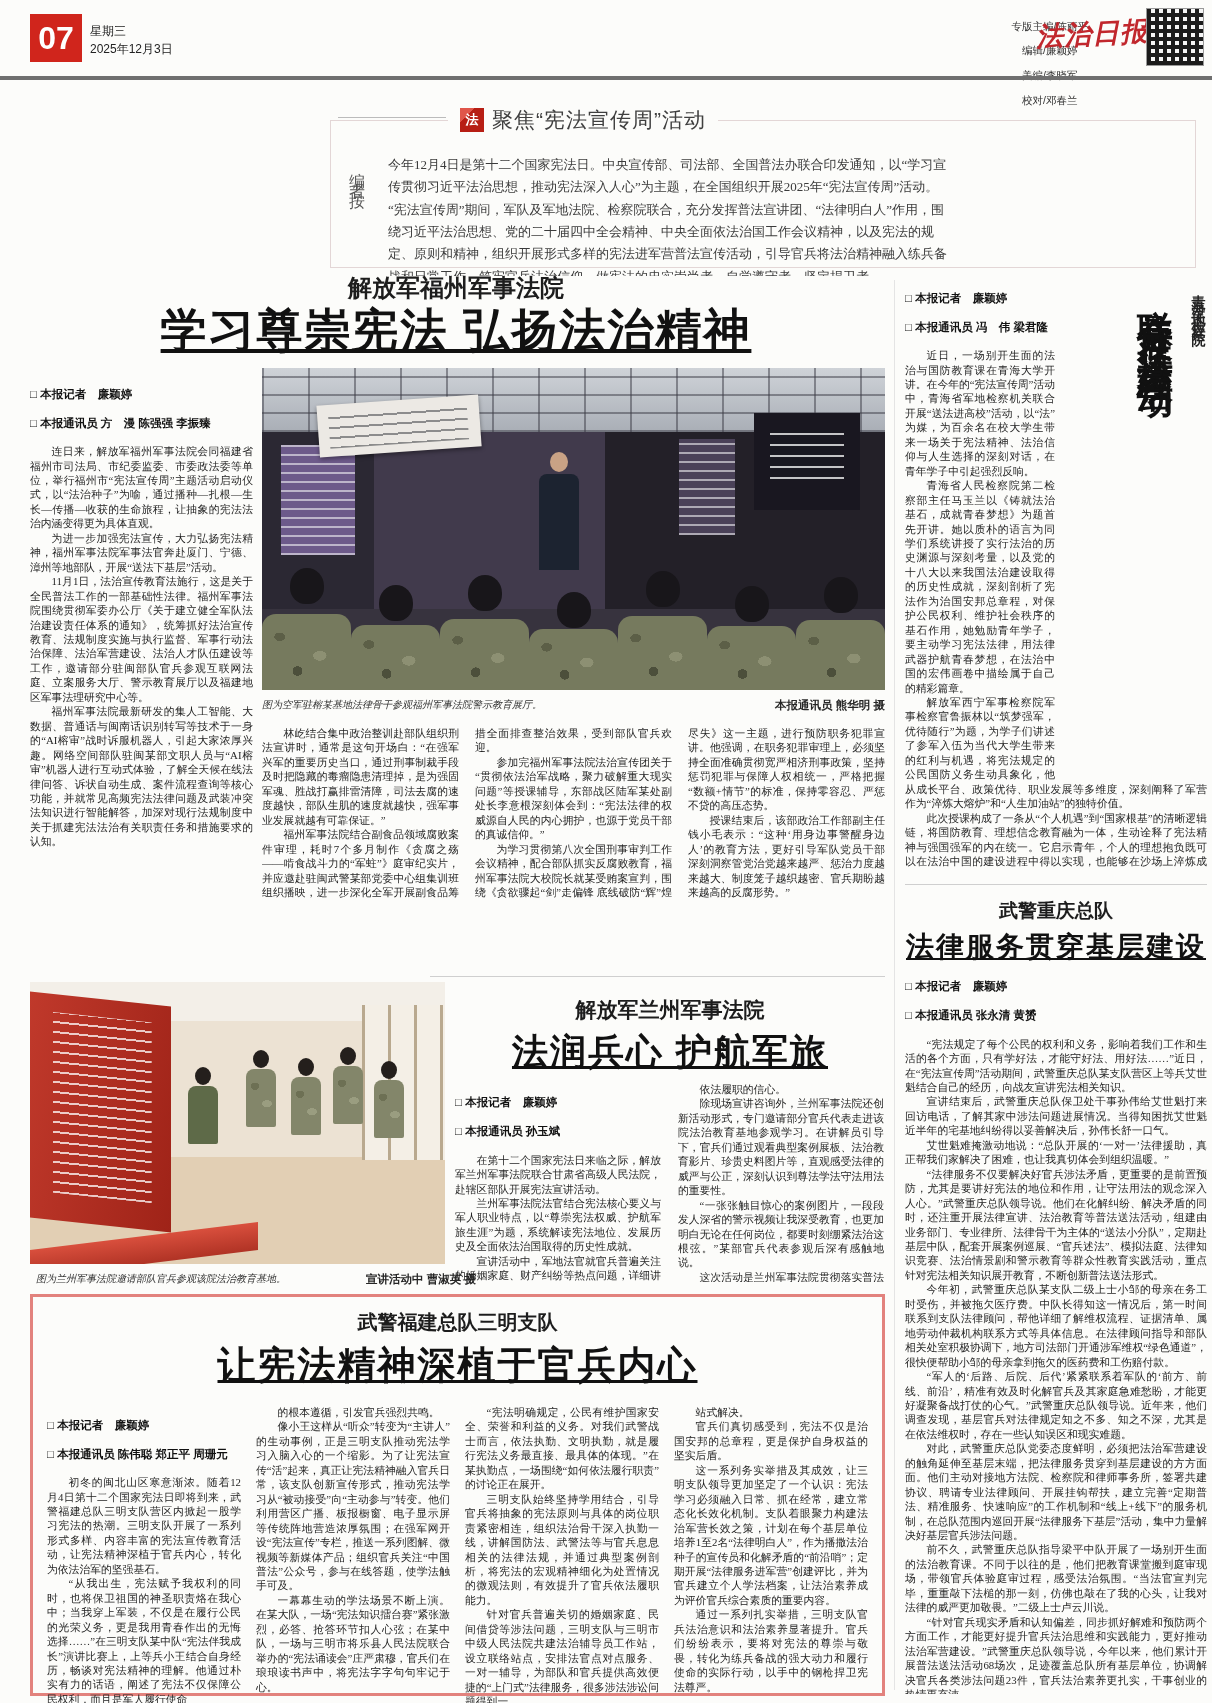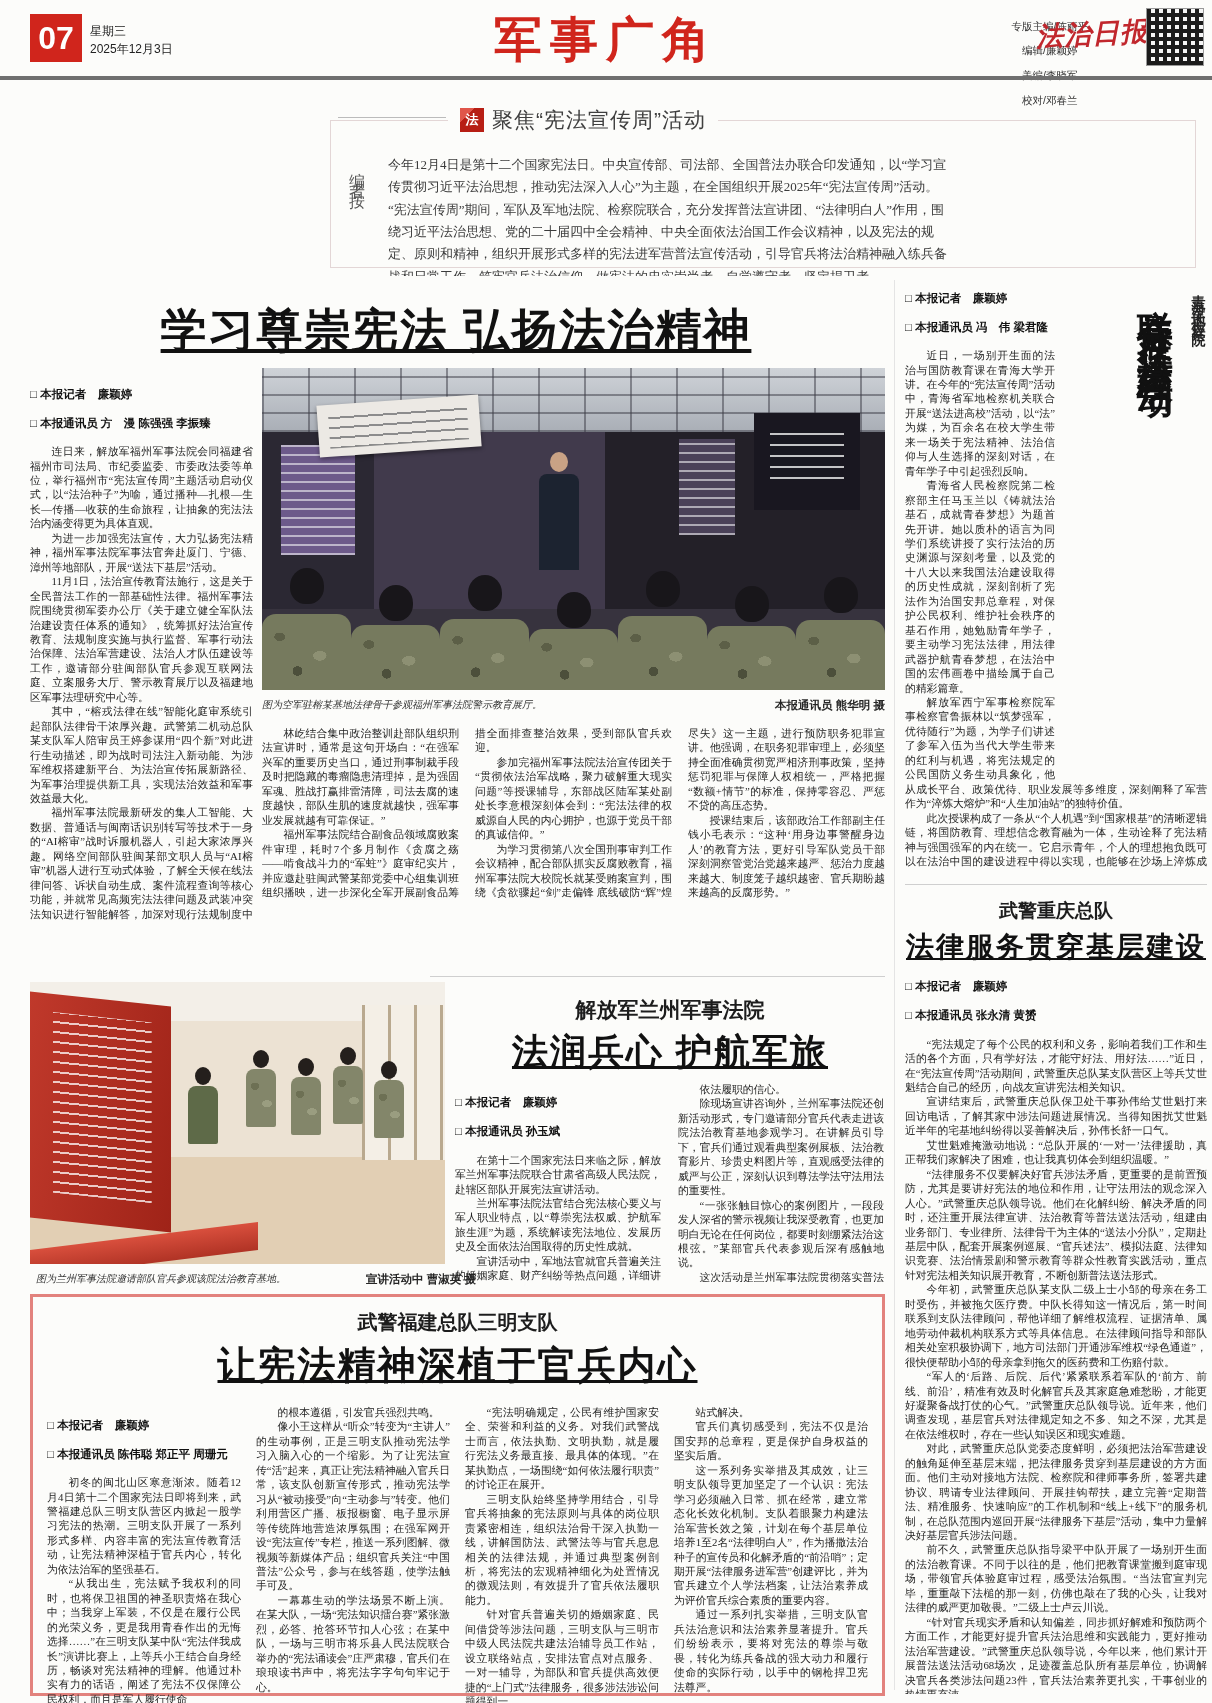--- a/index.html
+++ b/index.html
@@ -112,21 +112,20 @@
 </head>
 <body>
 
 <div class="sheet">
 
   <div class="abs pagenum sans">07</div>
   <div class="abs dateblk sans">
     <div>星期三</div>
     <div>2025年12月3日</div>
   </div>
-  <div class="abs paper-title sans">军事广角</div>
   <div class="abs staff sans">
       <p class="staff-line">专版主编/陈丽平</p>
       <p class="staff-line">编辑/廉颖婷</p>
       <p class="staff-line">美编/李晓军</p>
       <p class="staff-line">校对/邓春兰</p>
     </div>
   <div class="abs masthead">法治日报</div>
   <div class="abs qr"></div>
   <div class="abs head-rule"></div>
 
@@ -135,32 +134,32 @@
   <div class="abs focus-label">
     <span class="focus-cube sans">法</span>
     <span class="focus-title sans">聚焦“宪法宣传周”活动</span>
   </div>
   <div class="abs note-label" style="left:346px;top:160px;">编者按</div>
   <div class="abs note-text clip" style="left:388px;top:154px;width:560px;height:122px;">
       <p class="para">今年12月4日是第十二个国家宪法日。中央宣传部、司法部、全国普法办联合印发通知，以“学习宣传贯彻习近平法治思想，推动宪法深入人心”为主题，在全国组织开展2025年“宪法宣传周”活动。</p>
       <p class="para">“宪法宣传周”期间，军队及军地法院、检察院联合，充分发挥普法宣讲团、“法律明白人”作用，围绕习近平法治思想、党的二十届四中全会精神、中央全面依法治国工作会议精神，以及宪法的规定、原则和精神，组织开展形式多样的宪法进军营普法宣传活动，引导官兵将法治精神融入练兵备战和日常工作，筑牢官兵法治信仰，做宪法的忠实崇尚者、自觉遵守者、坚定捍卫者。</p>
     </div>
 
+  <div class="abs kicker sans" style="left:30px;top:272px;width:852px;font-size:24px;">解放军福州军事法院</div>
   <div class="abs headline sans" style="left:30px;top:300px;width:852px;font-size:46px;">学习尊崇宪法 弘扬法治精神</div>
 
   <div class="abs clip" style="left:30px;top:374px;width:223px;height:548px;">
     <div>
         <p class="byline-line">□ 本报记者　廉颖婷</p>
         <p class="byline-line">□ 本报通讯员 方　漫 陈强强 李振臻</p>
       </div>
     <div class="body-text" style="margin-top:10px;">
         <p class="para">连日来，解放军福州军事法院会同福建省福州市司法局、市纪委监委、市委政法委等单位，举行福州市“宪法宣传周”主题活动启动仪式，以“法治种子”为喻，通过播种—扎根—生长—传播—收获的生命旅程，让抽象的宪法法治内涵变得更为具体直观。</p>
         <p class="para">为进一步加强宪法宣传，大力弘扬宪法精神，福州军事法院军事法官奔赴厦门、宁德、漳州等地部队，开展“送法下基层”活动。</p>
         <p class="para">11月1日，法治宣传教育法施行，这是关于全民普法工作的一部基础性法律。福州军事法院围绕贯彻军委办公厅《关于建立健全军队法治建设责任体系的通知》，统筹抓好法治宣传教育、法规制度实施与执行监督、军事行动法治保障、法治军营建设、法治人才队伍建设等工作，邀请部分驻闽部队官兵参观互联网法庭、立案服务大厅、警示教育展厅以及福建地区军事法理研究中心等。</p>
-        <p class="para">其中，“榕戎法律在线”智能化庭审系统引起部队法律骨干浓厚兴趣。武警第二机动总队某支队军人陪审员王婷参谋用“四个新”对此进行生动描述，即为战时司法注入新动能、为涉军维权搭建新平台、为法治宣传拓展新路径、为军事治理提供新工具，实现法治效益和军事效益最大化。</p>
         <p class="para">福州军事法院最新研发的集人工智能、大数据、普通话与闽南话识别转写等技术于一身的“AI榕审”战时诉服机器人，引起大家浓厚兴趣。网络空间部队驻闽某部文职人员与“AI榕审”机器人进行互动式体验，了解全天候在线法律问答、诉状自动生成、案件流程查询等核心功能，并就常见高频宪法法律问题及武装冲突法知识进行智能解答，加深对现行法规制度中关于抓建宪法法治有关职责任务和措施要求的认知。</p>
       </div>
   </div>
 
   <div class="abs photo fz" style="left:262px;top:368px;width:623px;height:322px;">
     <div class="fz-ceiling"></div>
     <div class="fz-wall"></div>
     <div class="fz-poster" style="left:3%;top:24%;width:12%;height:34%;"></div>
     <div class="fz-banner" style="left:9%;top:10%;width:26%;height:16%;"></div>
     <div class="fz-screen" style="right:4%;top:14%;width:17%;height:30%;"></div>

